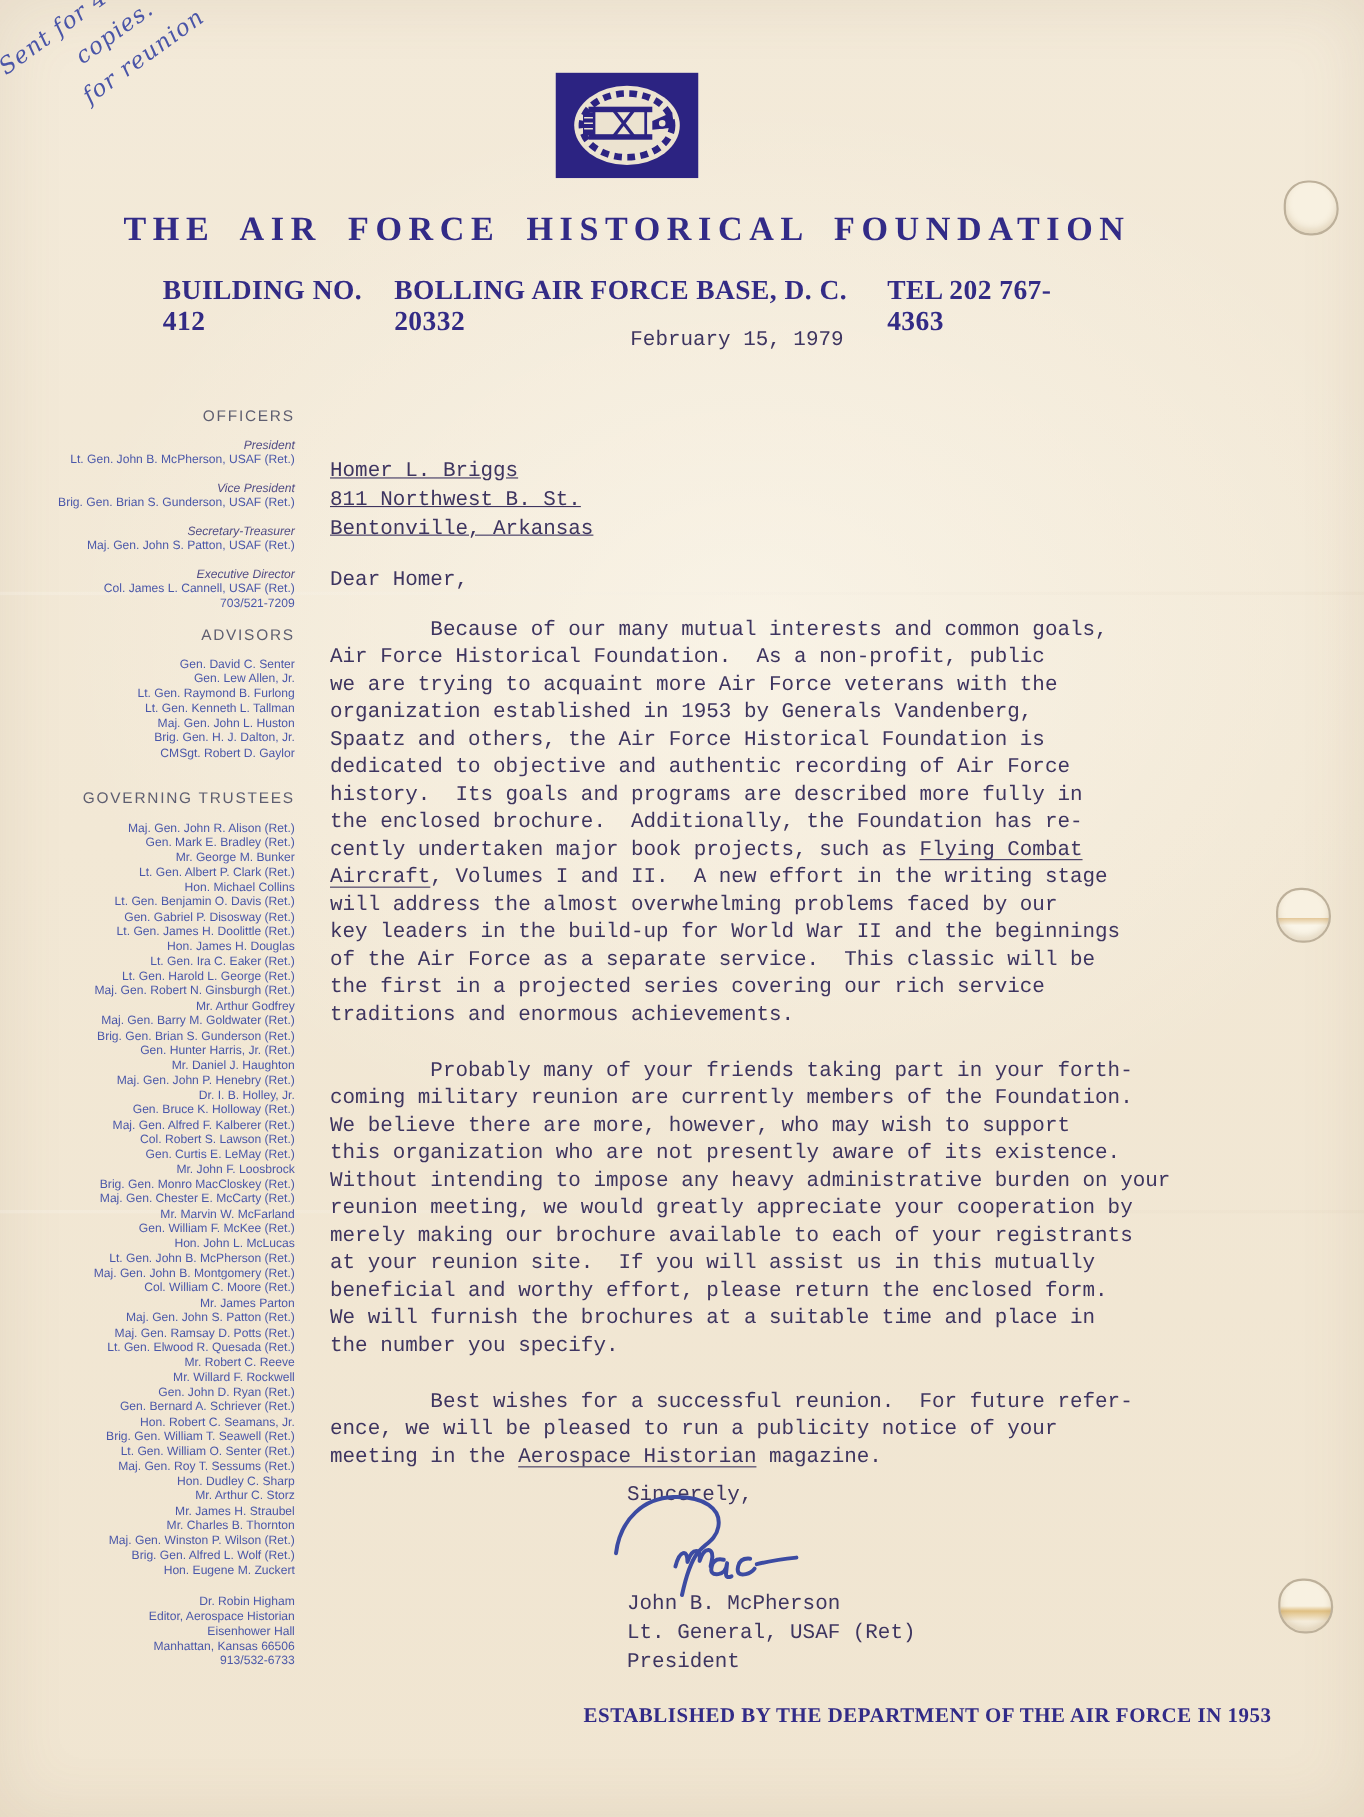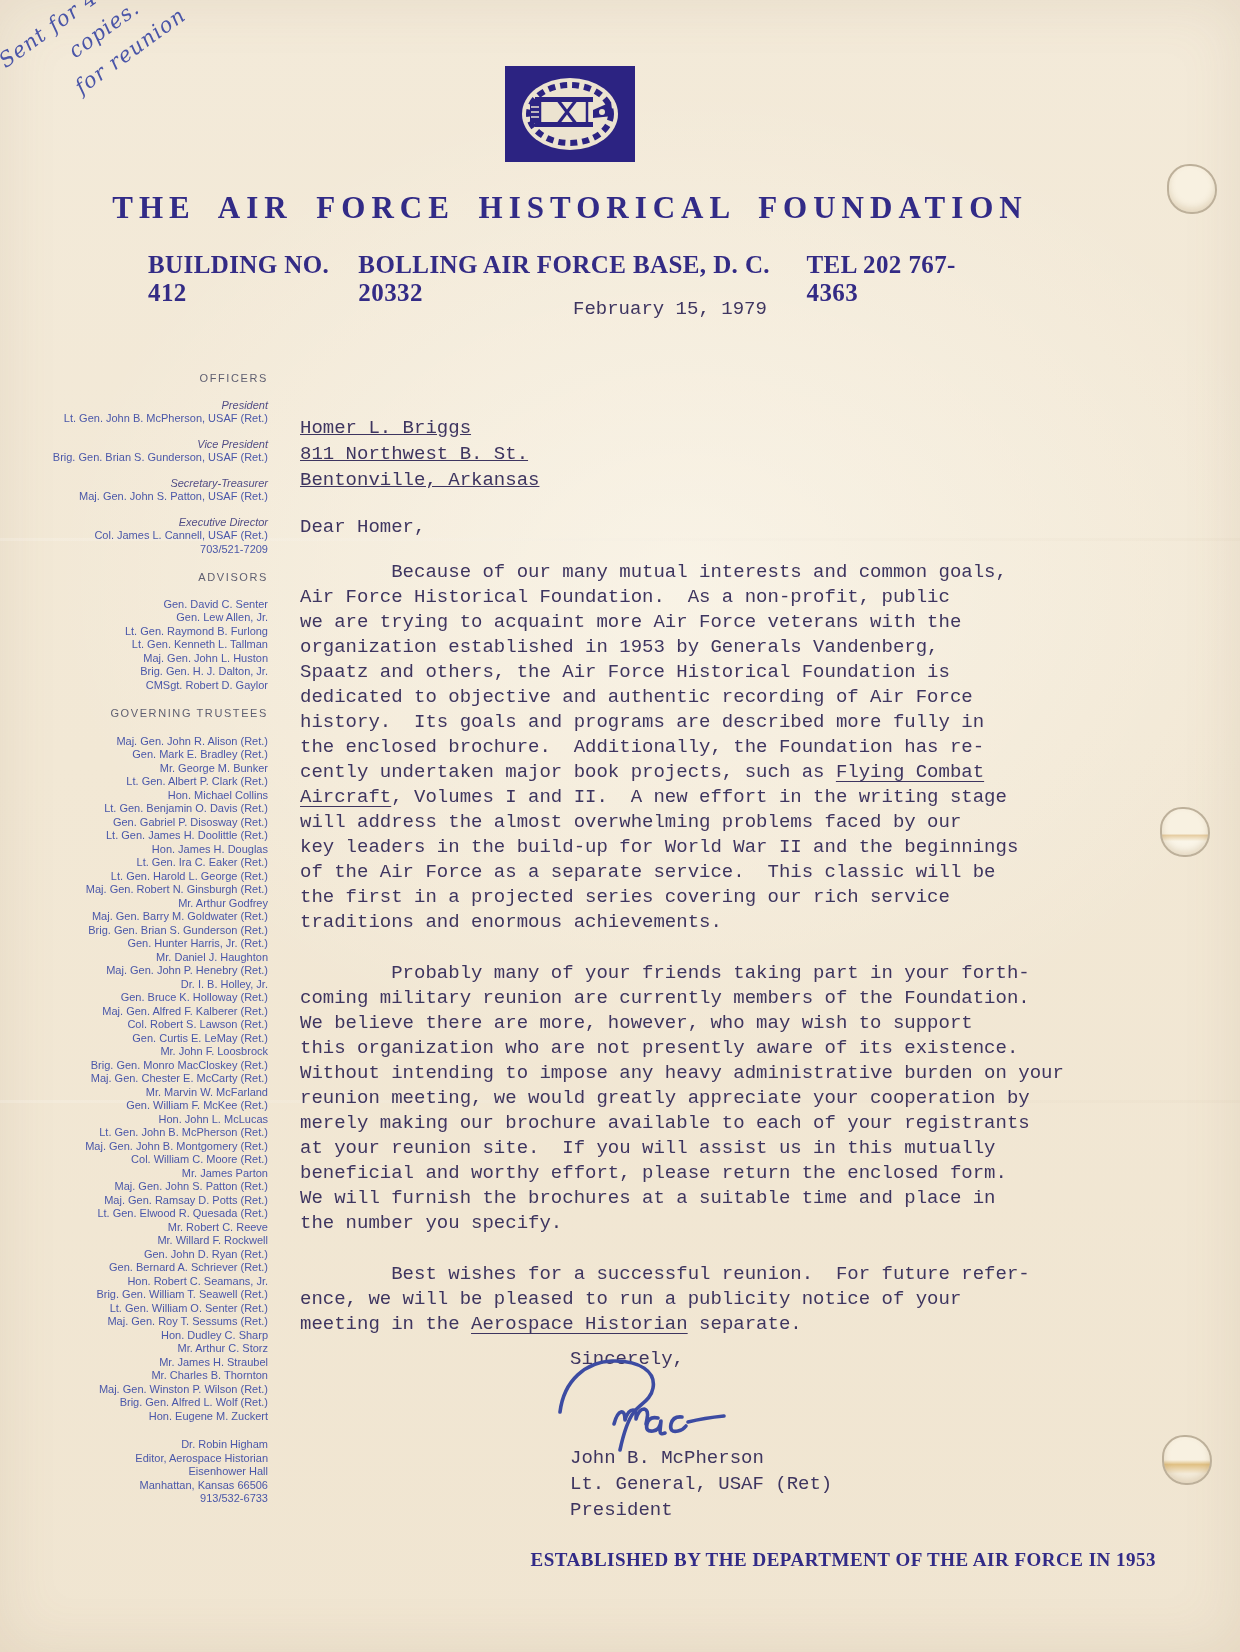--- a/index.html
+++ b/index.html
@@ -26,24 +26,24 @@
      font-family:"Liberation Serif",serif;font-weight:bold;font-size:31px;color:#322b87;
      letter-spacing:6px;word-spacing:10px;}
   .lh-sub{position:absolute;left:148px;top:251px;width:845px;display:flex;justify-content:space-between;
      font-family:"Liberation Serif",serif;font-weight:bold;font-size:25px;color:#332b85;letter-spacing:.4px;}
   .date{position:absolute;left:573px;top:298px;font-family:"Liberation Mono",monospace;
      font-size:19px;color:#3e3560;}
 
   
   .sidebar{position:absolute;left:40px;top:372px;width:228px;text-align:right;
      font-size:11px;line-height:13.5px;color:#4a57a9;}
-  .sb-heading{font-size:11px;letter-spacing:1.6px;color:#5e5e70;}
+  .sb-heading{font-size:14px;letter-spacing:1.6px;color:#5e5e70;}
   .sb-heading.h-officers{margin-bottom:13px;}
   .sb-heading.h-advisors{margin-top:15px;margin-bottom:13px;}
-  .sb-heading.h-trustees{margin-top:15px;margin-bottom:14px;}
+  .sb-heading.h-trustees{margin-top:27px;margin-bottom:14px;}
   .officer{margin-bottom:12px;}
   .officer .role{font-style:italic;color:#514d86;}
   .contact{margin-top:15px;}
 
   
   .body-col{position:absolute;left:300px;top:415px;width:815px;
      font-family:"Liberation Mono",monospace;font-size:19px;color:#3e3560;}
   .body-col .tline{white-space:pre;}
   .recipient{line-height:26px;margin-bottom:21px;text-decoration:underline;}
   .salutation{line-height:26px;margin-bottom:20px;}
@@ -239,21 +239,21 @@
         <div class="tline"><span>reunion meeting, we would greatly appreciate your cooperation by</span></div>
         <div class="tline"><span>merely making our brochure available to each of your registrants</span></div>
         <div class="tline"><span>at your reunion site.  If you will assist us in this mutually</span></div>
         <div class="tline"><span>beneficial and worthy effort, please return the enclosed form.</span></div>
         <div class="tline"><span>We will furnish the brochures at a suitable time and place in</span></div>
         <div class="tline"><span>the number you specify.</span></div>
       </div>
     <div class="para">
         <div class="tline"><span>        Best wishes for a successful reunion.  For future refer-</span></div>
         <div class="tline"><span>ence, we will be pleased to run a publicity notice of your</span></div>
-        <div class="tline"><span>meeting in the </span><span class="u">Aerospace Historian</span><span> separate.</span></div>
+        <div class="tline"><span>meeting in the </span><span class="u">Aerospace Historian</span><span> magazine.</span></div>
       </div>
   </div>
 
   <div class="closing">Sincerely,</div>
   <div class="signature">
     <svg width="186" height="96" viewBox="0 0 186 96">
       <g fill="none" stroke="#3c4ba2" stroke-width="3.6" stroke-linecap="round" stroke-linejoin="round">
         <path d="M8,56 C12,24 34,6 60,5 C88,4 104,16 101,32 C99,44 88,48 82,56 C75,65 71,80 68,94"></path>
         <path d="M62,68 q3,-11 7,-12 q4,-1 4,8 q3,-10 8,-10 q4,0 3,9 q3,-10 8,-10 q5,1 3,10 l-1,5"></path>
         <path d="M106,62 q-9,-2 -11,6 q-2,8 6,7 q7,-1 8,-10 l-1,10 q0,4 5,2"></path>

